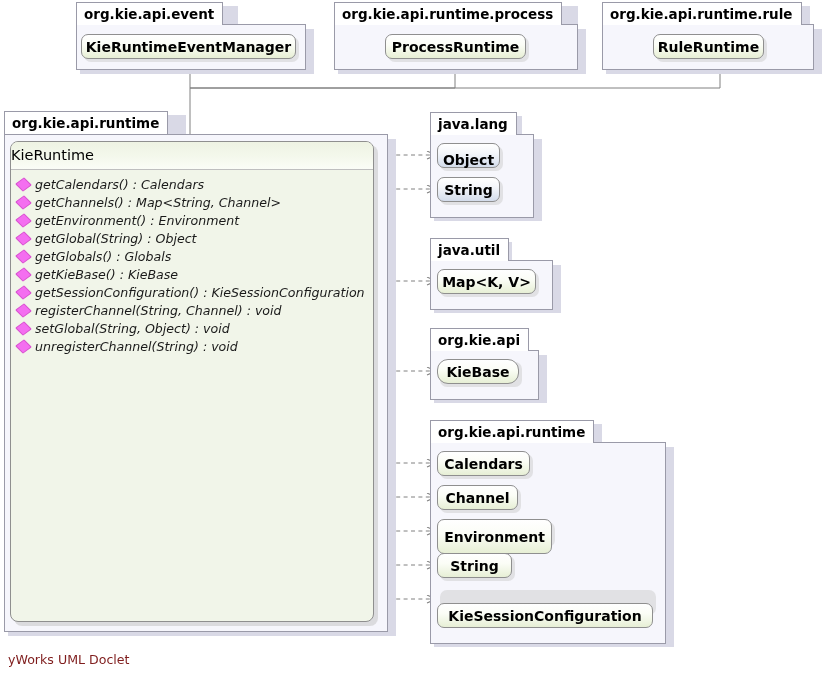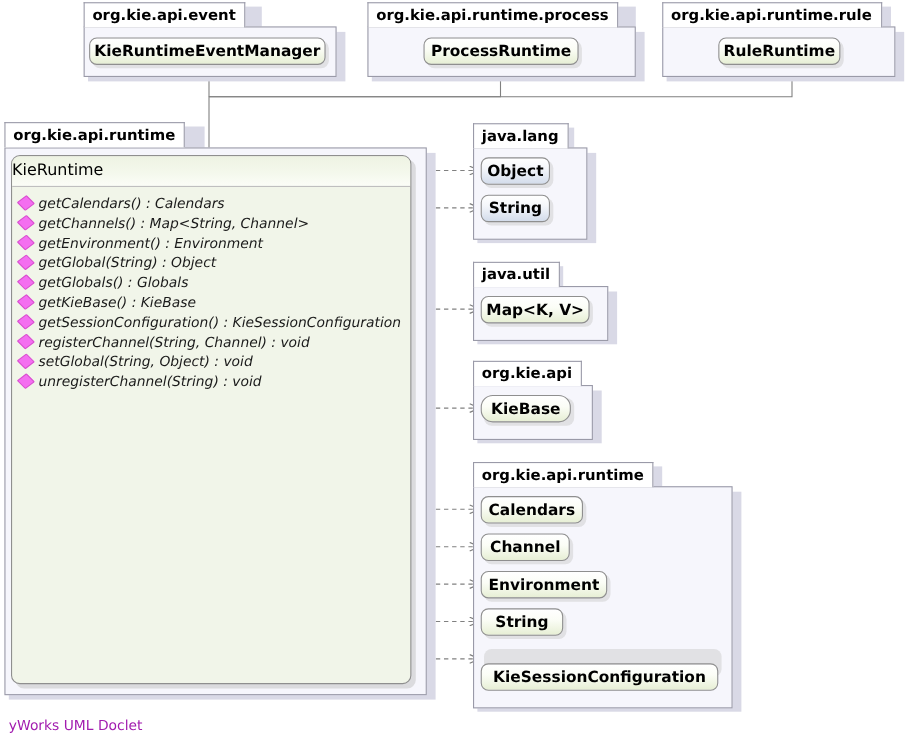--- a/index.html
+++ b/index.html
@@ -153,21 +153,21 @@
     border-radius: 1px;
   }
   .member-text { position: relative; top: 0px; }
 
   
   .footer {
     position: absolute;
     left: 8px;
     top: 652px;
     font-size: 12.6px;
-    color: #a21caf;
+    color: #7f1d1d;
     white-space: nowrap;
     z-index: 7;
   }
 </style>
 </head>
 <body>
 
 <div id="diagram">
 
   <svg class="edges" viewBox="0 0 824 676">
@@ -287,21 +287,21 @@
         </ul>
     </div>
   </div>
 
   <div class="pkg" style="left:430px; top:112px;">
     <div class="pkg-tab-shadow" style="left:4px; width:88px;"></div>
     <div class="pkg-body-shadow" style="left:4px; top:27px; width:108px; height:82px;"></div>
     <div class="pkg-tab">java.lang</div>
     <div class="pkg-body" style="top:22px; width:104px; height:84px;"></div>
     <div class="node-shadow" style="left:10px; top:34px; width:63px; height:25px;"></div>
-    <div class="node cls" style="left:7px; top:31px; width:63px; height:25px;">
+    <div class="node cls" style="left:7px; top:31px; width:63px; height:25px;align-items:flex-end;">
       <span>Object</span>
     </div>
     <div class="node-shadow" style="left:10px; top:68px; width:63px; height:25px;"></div>
     <div class="node cls" style="left:7px; top:65px; width:63px; height:25px;">
       <span>String</span>
     </div>
   </div>
 
   <div class="pkg" style="left:430px; top:238px;">
     <div class="pkg-tab-shadow" style="left:4px; width:78px;"></div>
@@ -335,21 +335,21 @@
     <div class="node iface" style="left:7px; top:31px; width:93px; height:25px;">
       <span>Calendars</span>
     </div>
 
     <div class="node-shadow" style="left:10px; top:68px; width:81px; height:25px;"></div>
     <div class="node iface" style="left:7px; top:65px; width:81px; height:25px;">
       <span>Channel</span>
     </div>
 
     <div class="node-shadow" style="left:10px; top:102px; width:115px; height:25px;"></div>
-    <div class="node iface" style="left:7px; top:99px; width:115px; height:25px;">
+    <div class="node iface" style="left:7px; top:99px; width:115px; height:35px;">
       <span>Environment</span>
     </div>
 
     <div class="node-shadow" style="left:10px; top:136px; width:75px; height:25px;"></div>
     <div class="node iface" style="left:7px; top:133px; width:75px; height:25px;">
       <span>String</span>
     </div>
 
     <div class="node-shadow" style="left:10px; top:170px; width:216px; height:25px;"></div>
     <div class="node iface" style="left:7px; top:167px; width:216px; height:25px;margin-top:16px;">

